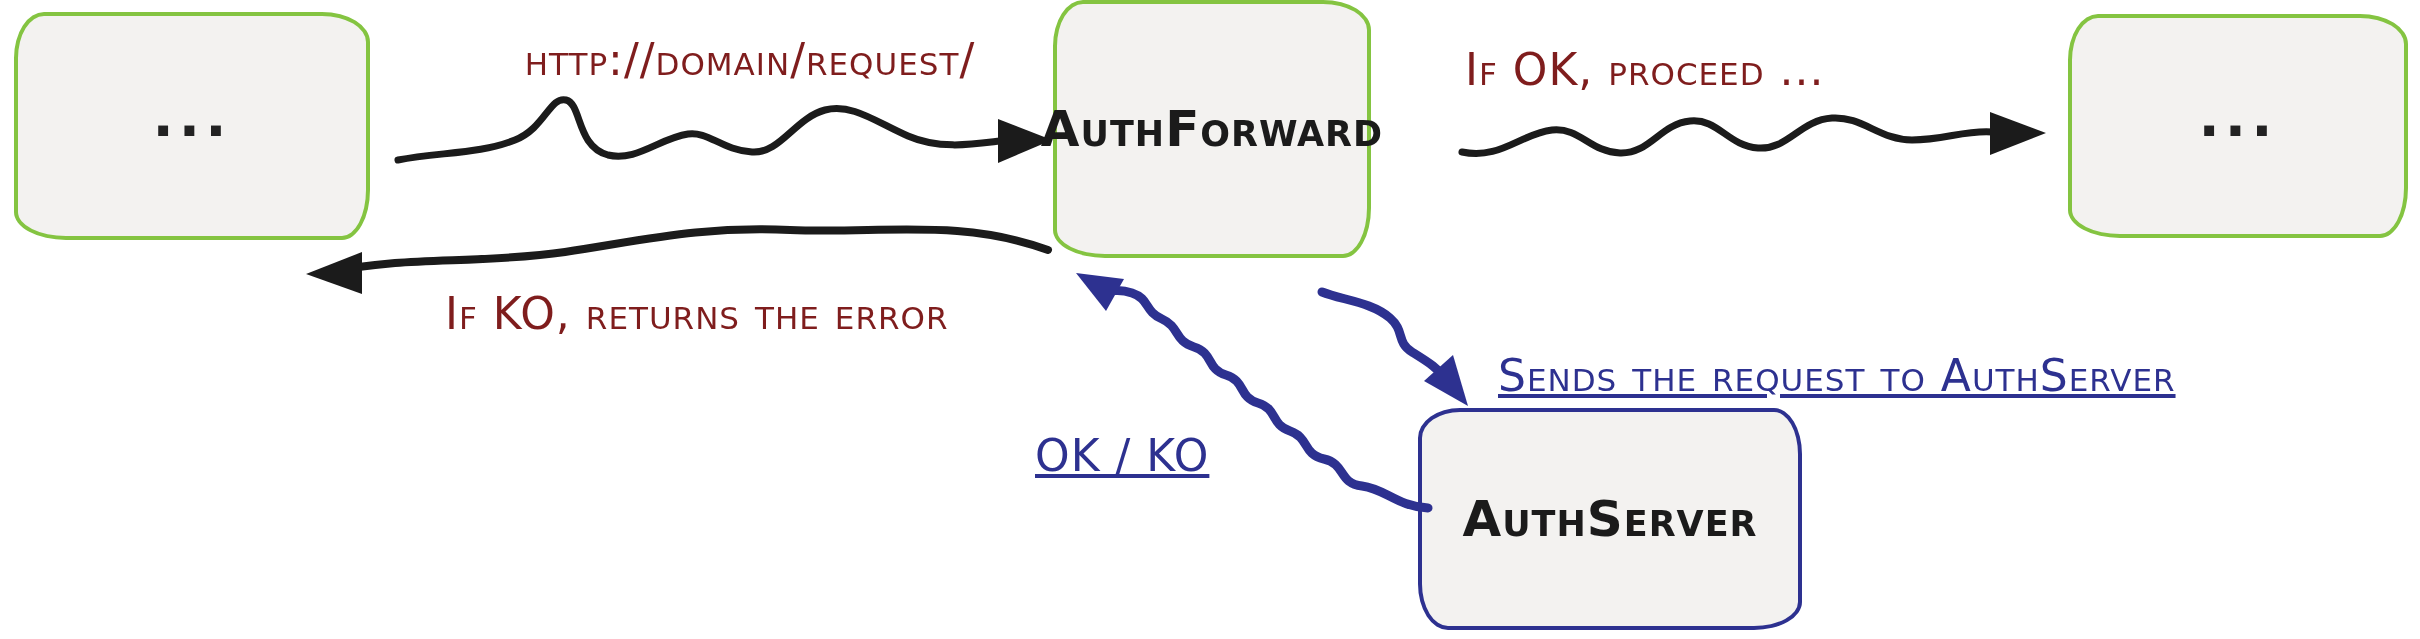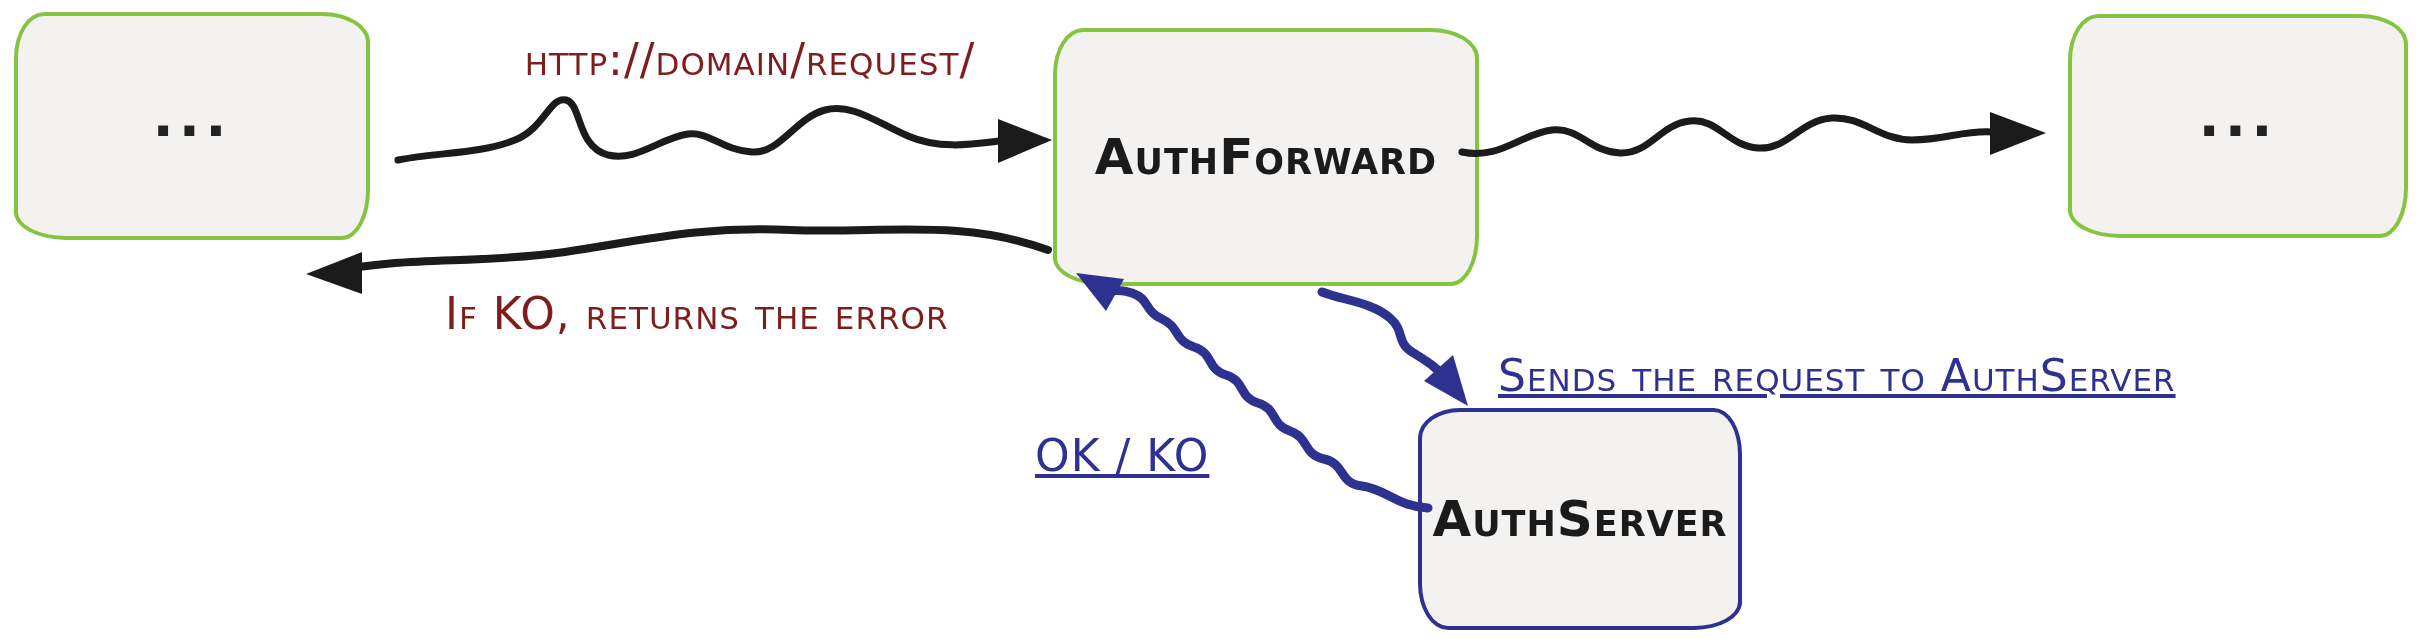--- a/index.html
+++ b/index.html
@@ -61,34 +61,35 @@
 </style>
 </head>
 <body>
 
 <div class="canvas">
 
   <div class="node node-green" style="left:14px; top:12px; width:356px; height:228px;">
     <span class="dots">...</span>
   </div>
 
-  <div class="node node-green" style="left:1053px; top:28px; width:426px; height:258px;">
+  <div class="node node-green" style="left:1053px; top:0; width:318px; height:258px;">
     <span class="node-label">AuthForward</span>
   </div>
 
   <div class="node node-green" style="left:2068px; top:14px; width:340px; height:224px;">
     <span class="dots">...</span>
   </div>
 
-  <div class="node node-blue" style="left:1418px; top:408px; width:324px; height:222px;">
+  <div class="node node-blue" style="left:1418px; top:408px; width:384px; height:222px;">
     <span class="node-label">AuthServer</span>
   </div>
 
   <div class="edge-label" style="left:470px; top:34px; width:560px; text-align:center;">http://domain/request/</div>
 
+  <div class="edge-label" style="left:1465px; top:44px;">If OK, proceed ...</div>
 
   <div class="edge-label" style="left:445px; top:288px;">If KO, returns the error</div>
 
   <div class="edge-label blue" style="left:1498px; top:350px;">Sends the request to AuthServer</div>
 
   <div class="edge-label blue" style="left:1035px; top:430px; font-size:44px;">OK / KO</div>
 
   <svg class="arrow-layer" viewBox="0 0 2420 639" xmlns="http://www.w3.org/2000/svg">
 
     <path fill="none" stroke-width="7" stroke-linecap="round" stroke-linejoin="round" d="M 398 160 C 440 152 480 154 515 140 C 545 128 550 96 566 100 C 582 104 576 146 608 155 C 636 162 660 138 688 134 C 708 131 722 150 752 152 C 780 154 795 118 825 110 C 852 103 876 122 908 136 C 940 150 975 144 1000 141" stroke="#1b1b1b"></path>

